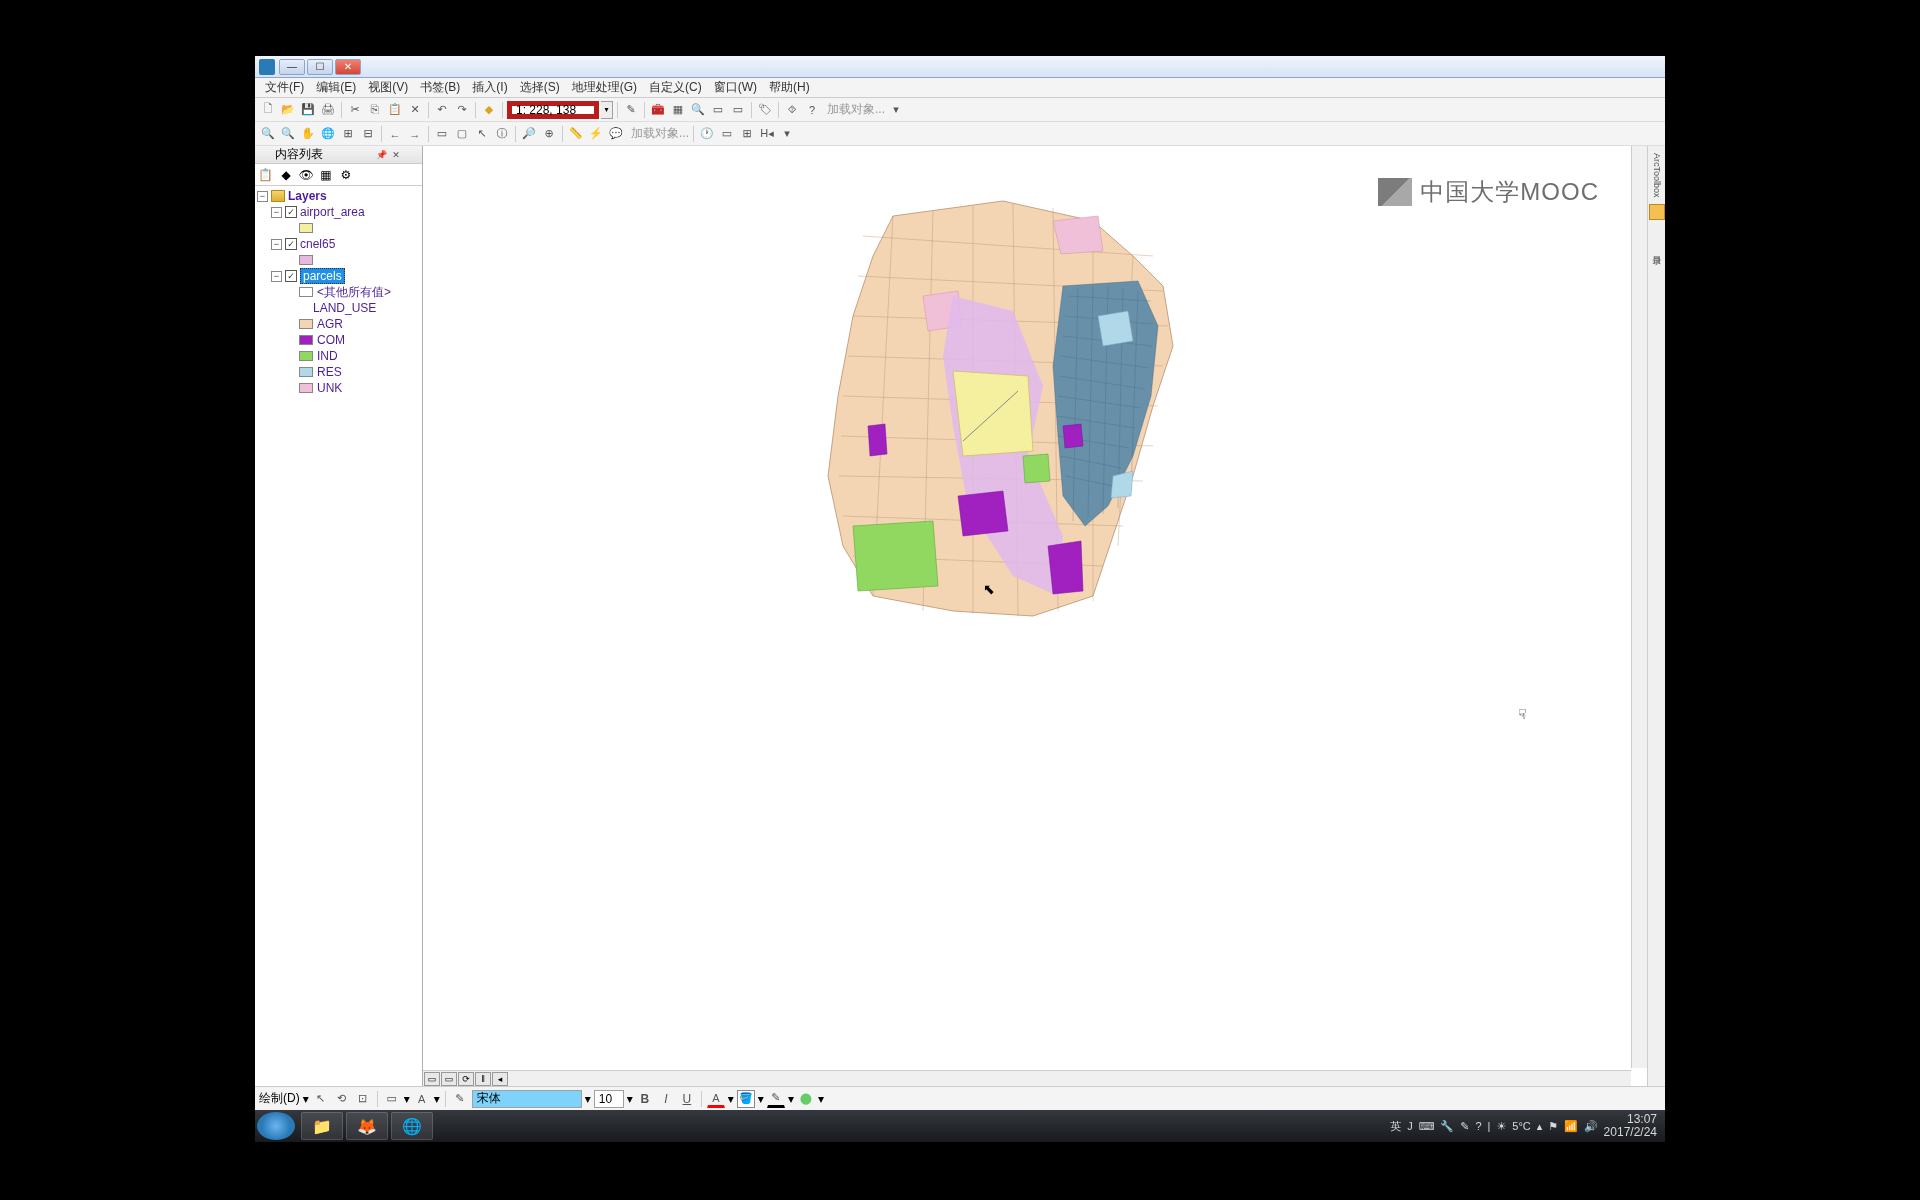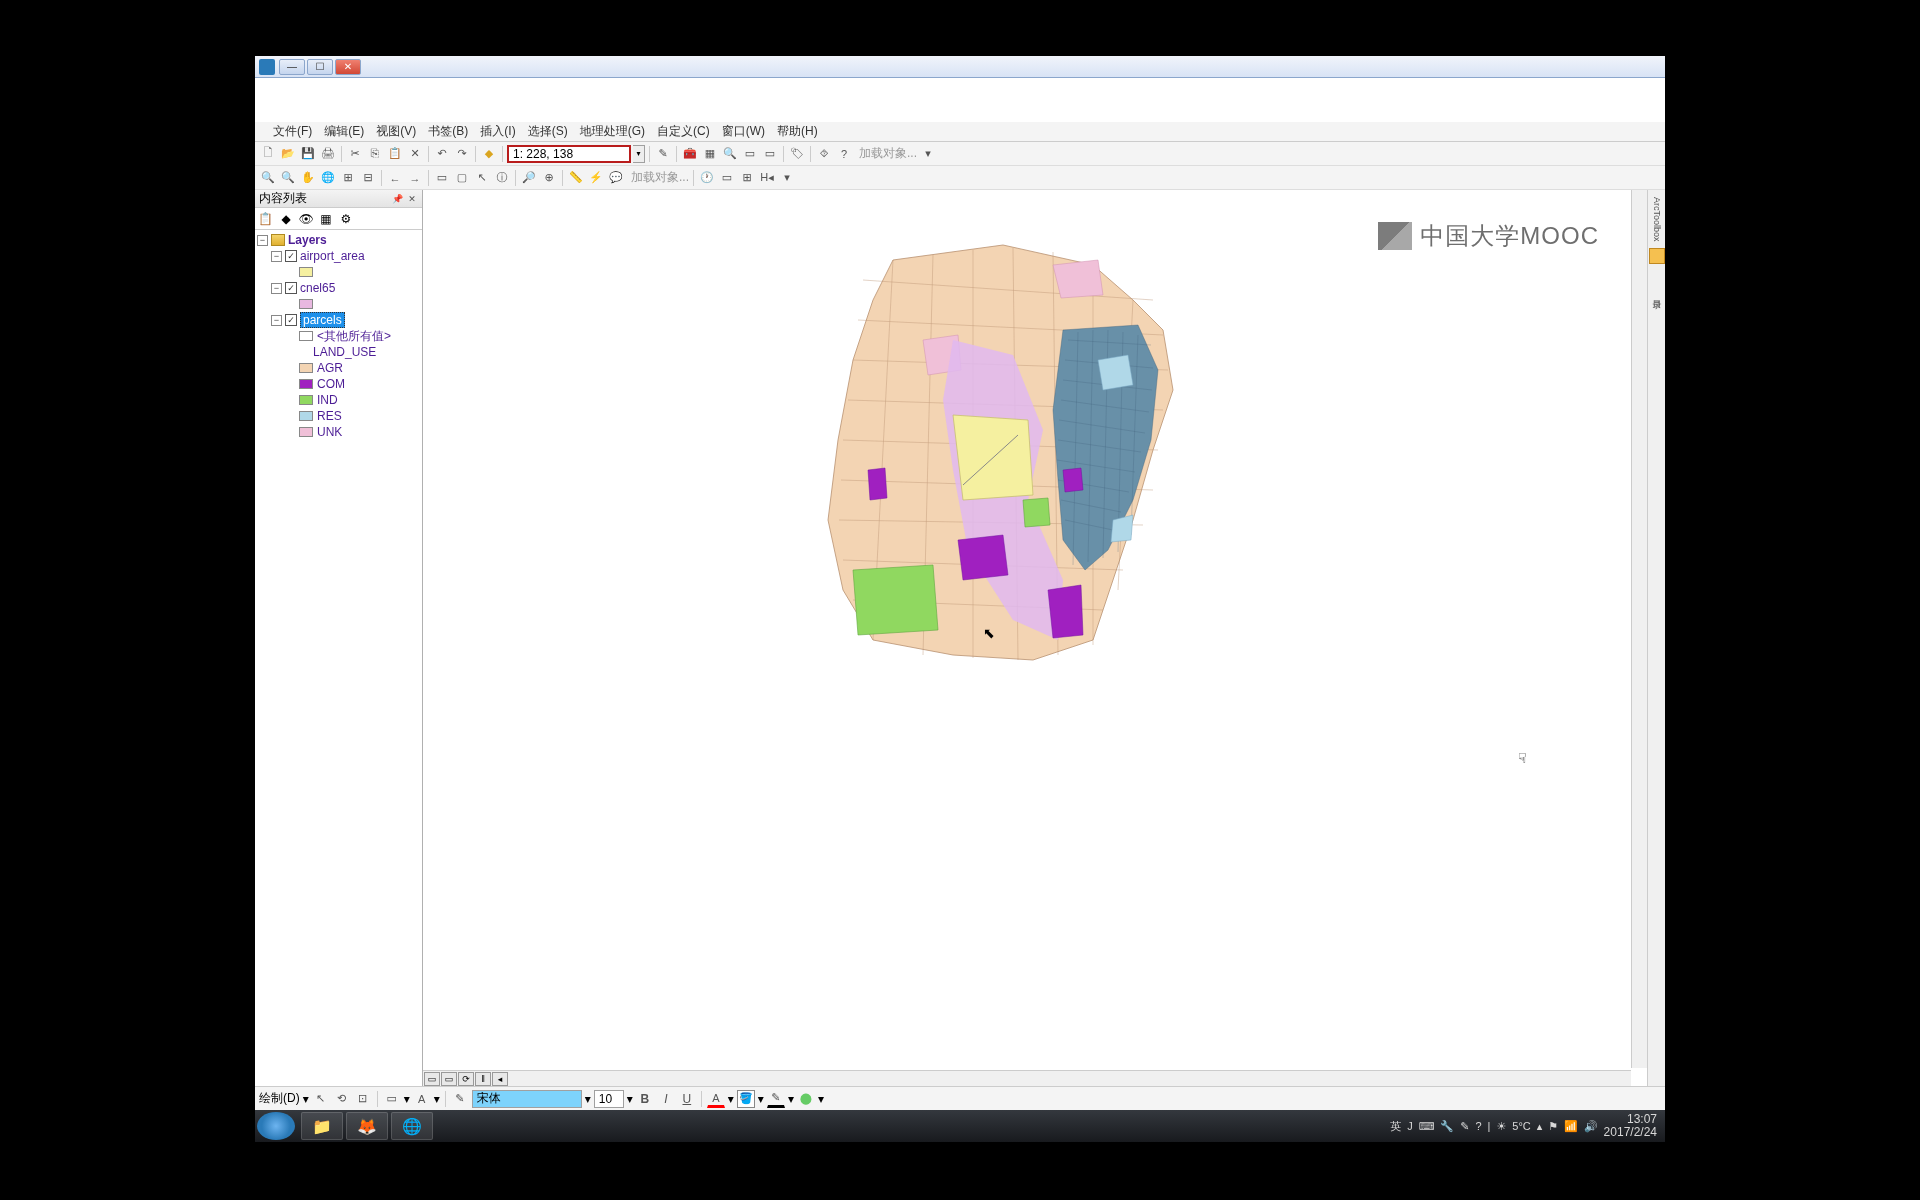--- a/index.html
+++ b/index.html
@@ -8,30 +8,30 @@
 .letterbox-bottom { position: absolute; bottom: 0; left: 0; right: 0; height: 58px; background: #000; }
 .letterbox-left { position: absolute; top: 56px; bottom: 58px; left: 0; width: 255px; background: #000; }
 .letterbox-right { position: absolute; top: 56px; bottom: 58px; right: 0; width: 255px; background: #000; }
 .app { position: absolute; top: 56px; left: 255px; right: 255px; bottom: 58px; background: #fff; display: flex; flex-direction: column; }
 .titlebar { height: 22px; background: linear-gradient(#f1f4fb, #d8e3f5); display: flex; align-items: center; padding: 0 4px; border-bottom: 1px solid #8ba6cc; }
 .titlebar .app-icon { width: 16px; height: 16px; background: #2a7ab8; border-radius: 2px; margin-right: 4px; }
 .titlebar .title { flex: 1; color: #333; }
 .win-btns { display: flex; gap: 2px; }
 .win-btn { width: 26px; height: 16px; background: linear-gradient(#e8eef9,#c5d5ee); border: 1px solid #8ba6cc; border-radius: 2px; display: flex; align-items: center; justify-content: center; font-size: 10px; color: #333; }
 .win-btn.close { background: linear-gradient(#f08070,#d14836); color: #fff; }
-.menubar { height: 20px; background: #f4f4f4; display: flex; align-items: center; padding: 0 12px; border-bottom: 1px solid #ccc; margin-top: 44px; }
+.menubar { height: 20px; background: #f4f4f4; display: flex; align-items: center; padding: 0 4px; border-bottom: 1px solid #ccc; }
 .menu-item { padding: 2px 6px; color: #333; }
 .toolbar { height: 24px; background: #f4f4f4; display: flex; align-items: center; padding: 0 4px; border-bottom: 1px solid #ddd; gap: 2px; }
 .tb-btn { width: 18px; height: 18px; border: 1px solid transparent; display: flex; align-items: center; justify-content: center; font-size: 11px; color: #555; }
 .tb-sep { width: 1px; height: 16px; background: #ccc; margin: 0 2px; }
-.scale-box { width: 124px; height: 18px; border: 2px solid #b91c1c; background: #fff; padding: 0 4px; display: flex; align-items: center; }
+.scale-box { width: 92px; height: 18px; border: 5px solid #b91c1c; background: #fff; padding: 0 4px; display: flex; align-items: center; }
 .scale-dd { width: 12px; height: 18px; border: 1px solid #a0a0a0; border-left: none; background: #eee; display: flex; align-items: center; justify-content: center; font-size: 8px; }
 .content { flex: 1; display: flex; overflow: hidden; position: relative; }
 .toc-panel { width: 168px; background: #fff; border-right: 1px solid #b0b0b0; display: flex; flex-direction: column; }
-.toc-header { height: 18px; background: linear-gradient(#f4f4f4,#e4e4e4); border-bottom: 1px solid #ccc; display: flex; align-items: center; padding: 0 4px; justify-content: space-between; }
+.toc-header { height: 18px; background: linear-gradient(#f4f4f4,#e4e4e4); border-bottom: 1px solid #ccc; display: flex; align-items: center; padding: 0 20px; justify-content: space-between; }
 .toc-header-btns { display: flex; gap: 2px; }
 .toc-header-btn { width: 12px; height: 12px; font-size: 9px; color: #555; display: flex; align-items: center; justify-content: center; }
 .toc-btnbar { height: 22px; border-bottom: 1px solid #ccc; display: flex; align-items: center; padding: 0 2px; gap: 2px; }
 .toc-tb-btn { width: 18px; height: 18px; border: 1px solid transparent; display: flex; align-items: center; justify-content: center; }
 .toc-tree { flex: 1; padding: 2px; overflow: auto; }
 .tree-row { display: flex; align-items: center; height: 16px; white-space: nowrap; }
 .tree-toggle { width: 11px; height: 11px; border: 1px solid #888; background: #fff; display: flex; align-items: center; justify-content: center; font-size: 9px; line-height: 1; margin-right: 3px; color: #444; }
 .tree-spacer { display: inline-block; }
 .tree-check { width: 12px; height: 12px; border: 1px solid #555; background: #fff; margin-right: 3px; display: flex; align-items: center; justify-content: center; font-size: 9px; color: #333; }
 .tree-label { color: #4c1d95; }

